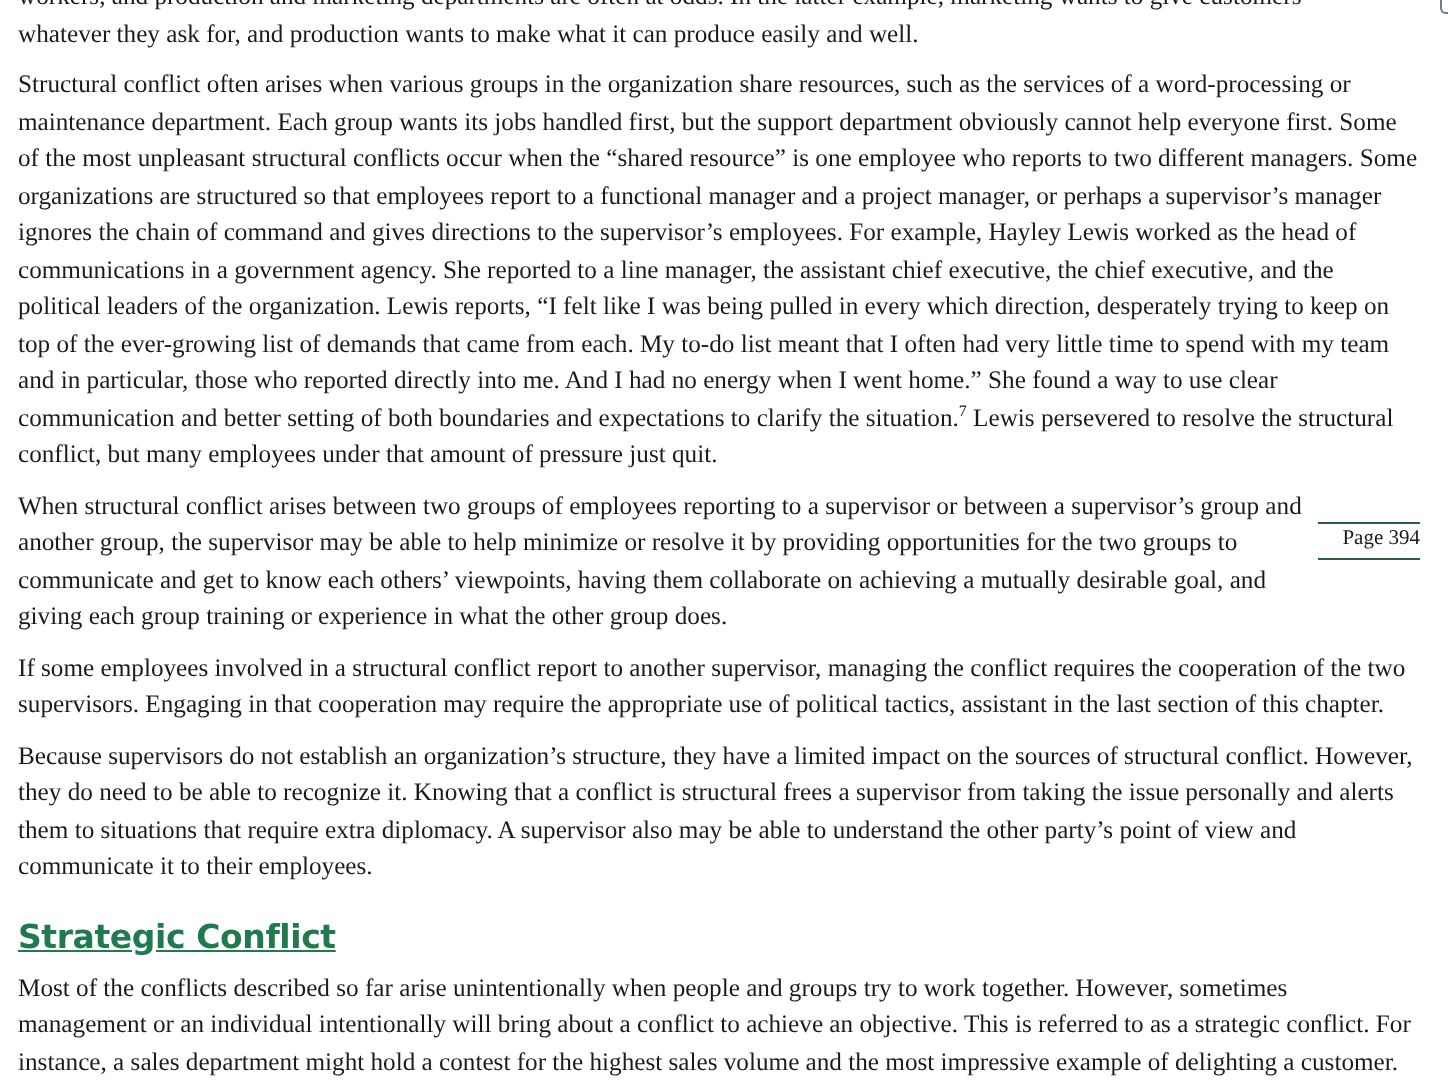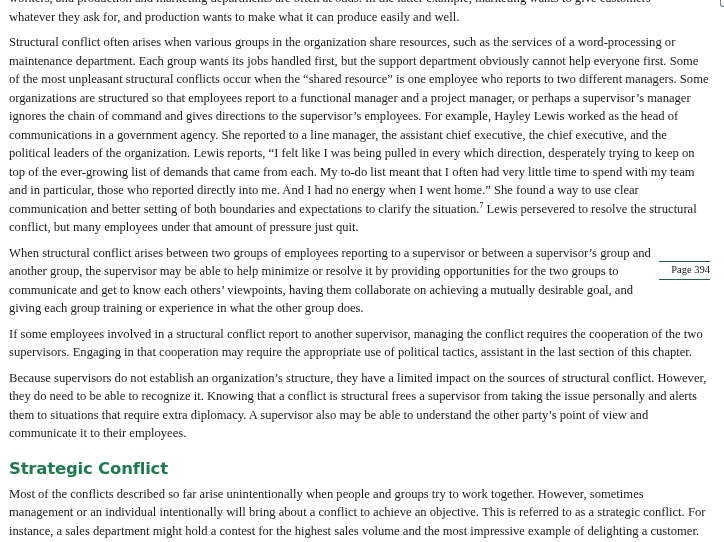--- a/index.html
+++ b/index.html
@@ -53,20 +53,21 @@
       width: 645px;
     }
     h2.section-heading {
       font-family: "DejaVu Sans", "Liberation Sans", sans-serif;
       font-weight: bold;
       font-size: 16.5px;
       line-height: 20px;
       color: #1f7a4d;
       margin: 16px 0 6px 0;
       letter-spacing: -0.2px;
+      text-decoration: underline;
     }
     sup {
       font-size: 8px;
       line-height: 0;
       vertical-align: 5px;
     }
     .edge-mark {
       position: absolute;
       right: 0px;
       top: 0px;

